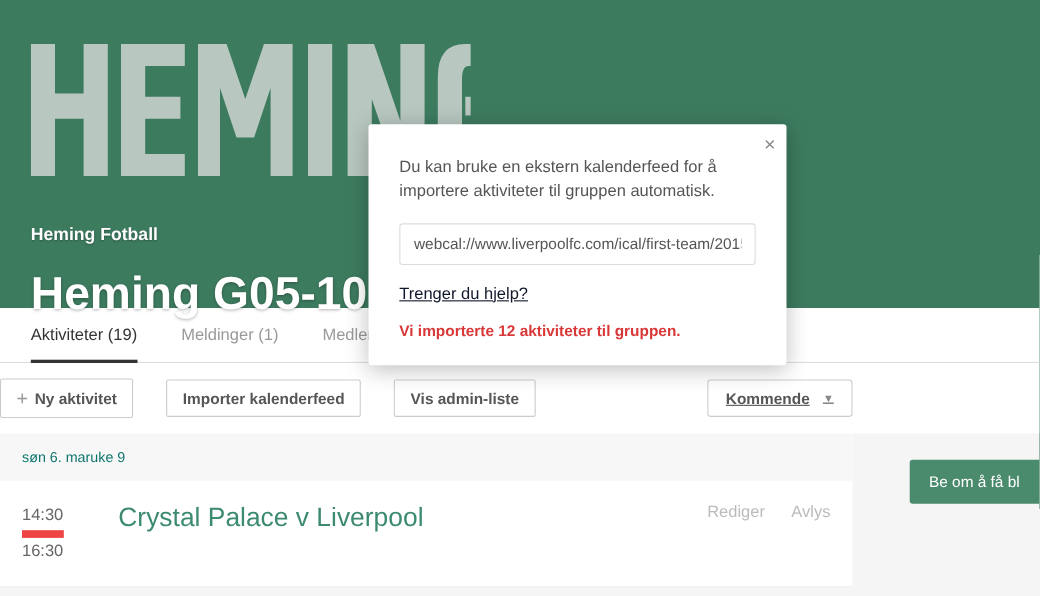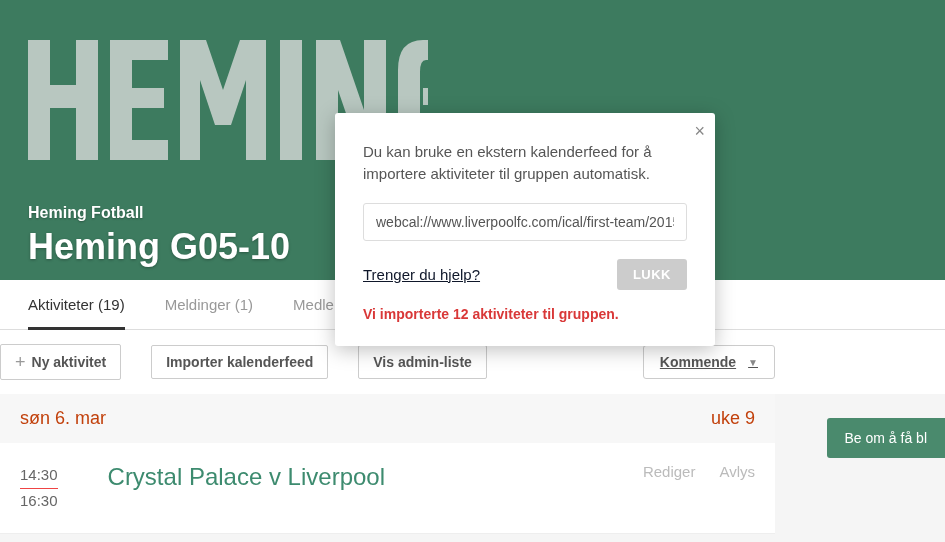--- a/index.html
+++ b/index.html
@@ -2,44 +2,44 @@
 <html><head>
   <meta charset="utf-8">
   <style>
     * { margin: 0; padding: 0; box-sizing: border-box; }
     body { font-family: -apple-system, BlinkMacSystemFont, "Segoe UI", Helvetica, Arial, sans-serif; background: #f5f5f5; overflow: hidden; width: 945px; height: 542px; position: relative; }
     
     .header-bg { background: #3d7b5f; height: 280px; position: relative; padding: 30px 28px 0; }
     .logo-svg { width: 400px; height: 140px; }
     
     .org-name { color: #fff; font-size: 16px; font-weight: 700; margin-top: 30px; text-shadow: 0 1px 2px rgba(0,0,0,0.3); }
-    .group-title { color: #fff; font-size: 36px; font-weight: 600; margin-top: 4px; text-shadow: 0 1px 3px rgba(0,0,0,0.3); }
+    .group-title { color: #fff; font-size: 42px; font-weight: 600; margin-top: 20px; text-shadow: 0 1px 3px rgba(0,0,0,0.3); }
     
     .tabs { background: #fff; border-bottom: 1px solid #ddd; padding: 0 28px; display: flex; gap: 40px; }
     .tab { padding: 16px 0; color: #999; font-size: 15px; cursor: pointer; position: relative; }
     .tab.active { color: #333; }
     .tab.active::after { content: ""; position: absolute; bottom: -1px; left: 0; right: 0; height: 3px; background: #333; }
     
     .toolbar { background: #fff; padding: 14px 0; display: flex; align-items: center; gap: 10px; position: relative; }
     .btn { border: 1px solid #ccc; background: #fff; padding: 8px 14px; font-size: 14px; color: #555; border-radius: 2px; cursor: pointer; font-weight: 600; display: inline-flex; align-items: center; gap: 6px; margin-left: 20px; }
     .btn:first-child { margin-left: 0; }
     .plus-icon { font-size: 18px; font-weight: 300; line-height: 1; color: #999; }
     
     .filter-btn { margin-left: auto; margin-right: 170px; border: 1px solid #ccc; padding: 8px 16px; border-radius: 3px; background: #fff; display: flex; align-items: center; gap: 12px; font-size: 14px; font-weight: 600; color: #555; cursor: pointer; text-decoration: underline; }
     .filter-btn .chevron { font-size: 10px; color: #888; }
     
     .right-cta { position: absolute; right: 0; top: 418px; background: #4a8a6d; color: #fff; padding: 12px 18px; border-radius: 3px 0 0 3px; font-size: 14px; font-weight: 500; cursor: pointer; }
     
     .content-area { background: #fff; margin-right: 170px; }
-    .date-row { background: #f7f7f7; padding: 14px 20px; display: flex; justify-content: space-between; color: #c2410c; font-size: 18px; }
+    .date-row { background: #f7f7f7; padding: 14px 20px; display: flex; color: #0f766e; font-size: 13px; }
     .date-row .day { font-weight: 400; }
     
     .event-row { padding: 20px; display: flex; align-items: flex-start; gap: 50px; border-bottom: 1px solid #eee; }
     .event-time { color: #666; font-size: 15px; line-height: 1.6; }
-    .event-time .start { border-bottom: 1px solid #ef4444; display: inline-block; padding-bottom: 1px; }
+    .event-time .start { border-bottom: 7px solid #ef4444; display: inline-block; padding-bottom: 1px; }
     .event-title { color: #3d8b6f; font-size: 24px; font-weight: 400; flex: 1; }
     .event-actions { display: flex; gap: 24px; color: #bbb; font-size: 15px; }
     .event-action { cursor: pointer; }
     
     
     .modal { position: absolute; top: 113px; left: 335px; width: 380px; background: #fff; border-radius: 3px; box-shadow: 0 4px 20px rgba(0,0,0,0.25); padding: 28px 28px 24px; z-index: 100; }
     .modal-close { position: absolute; top: 8px; right: 10px; font-size: 18px; color: #888; cursor: pointer; background: none; border: none; font-weight: 300; }
     .modal-text { color: #555; font-size: 15px; line-height: 1.45; margin-bottom: 18px; }
     .modal-input { width: 100%; border: 1px solid #ddd; border-radius: 3px; padding: 10px 12px; font-size: 14px; color: #555; margin-bottom: 18px; font-family: inherit; }
     .modal-footer { display: flex; justify-content: space-between; align-items: center; margin-bottom: 16px; }
@@ -105,16 +105,15 @@
 </div>
 
 <div class="right-cta">Be om å få bl</div>
 
 <div class="modal">
   <button class="modal-close">×</button>
   <div class="modal-text">Du kan bruke en ekstern kalenderfeed for å importere aktiviteter til gruppen automatisk.</div>
   <input class="modal-input" type="text" value="webcal://www.liverpoolfc.com/ical/first-team/2015" style="">
   <div class="modal-footer">
     <span class="modal-help">Trenger du hjelp?</span>
-    <button class="modal-close-btn">LUKK</button>
   </div>
   <div class="modal-result">Vi importerte 12 aktiviteter til gruppen.</div>
 </div>
 
 </body></html>

